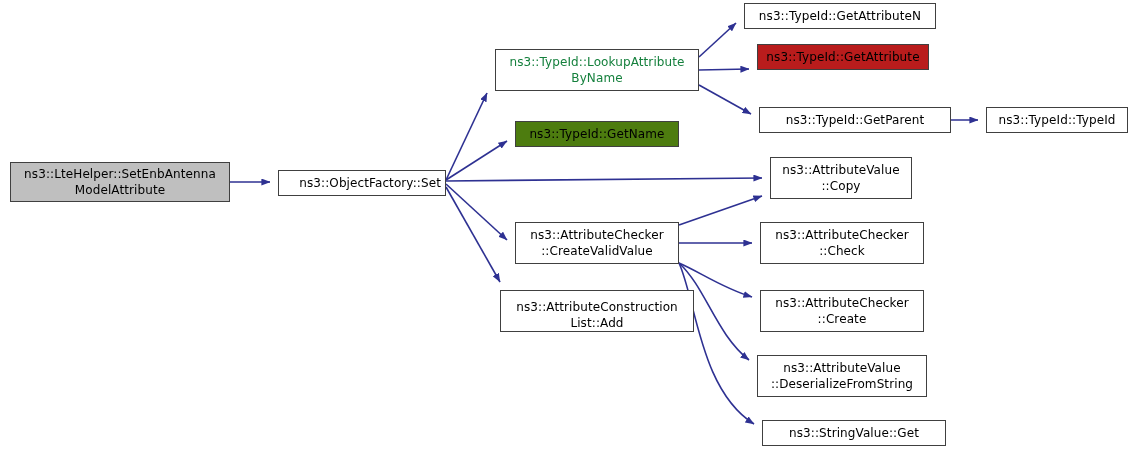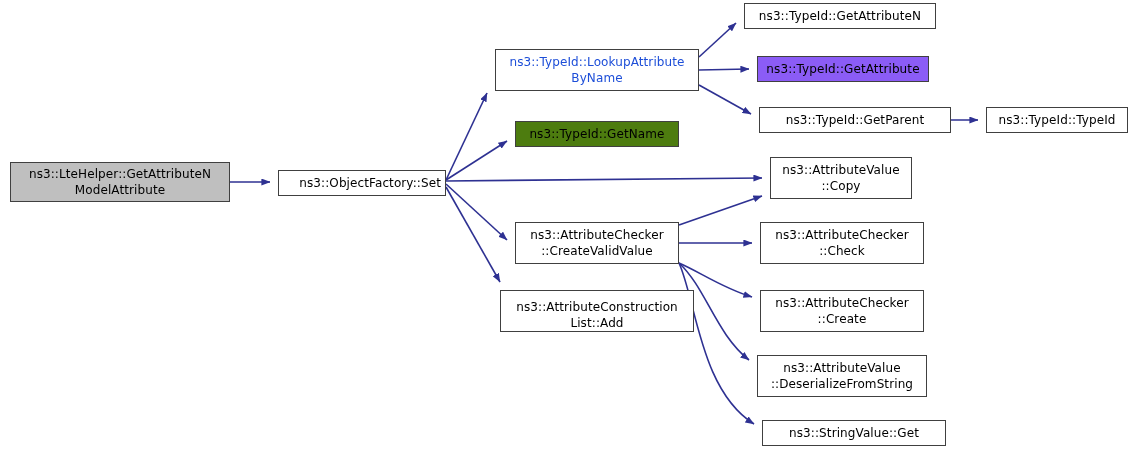--- a/index.html
+++ b/index.html
@@ -72,32 +72,32 @@
         <path d="M923,120 L978,120" stroke="#2e3192" marker-end="url(#arrowhead)"></path>
         <path d="M679,225 L762,196" stroke="#2e3192" marker-end="url(#arrowhead)"></path>
         <path d="M679,243 L752,243" stroke="#2e3192" marker-end="url(#arrowhead)"></path>
         <path d="M679,263 C700,272 722,288 752,297" stroke="#2e3192" marker-end="url(#arrowhead)"></path>
         <path d="M679,263 C706,288 716,334 749,360" stroke="#2e3192" marker-end="url(#arrowhead)"></path>
         <path d="M679,263 C696,300 700,390 754,424" stroke="#2e3192" marker-end="url(#arrowhead)"></path>
       </g>
   </svg>
 
   <div id="node-layer">
-      <div class="node root" style="left: 10px; top: 162px; width: 220px; height: 40px; background: rgb(191, 191, 191); border-color: rgb(64, 64, 64); color: rgb(0, 0, 0);"><span class="node-label">ns3::LteHelper::GetAttributeN
+      <div class="node root" style="left: 10px; top: 162px; width: 220px; height: 40px; background: rgb(191, 191, 191); border-color: rgb(64, 64, 64); color: rgb(0, 0, 0);"><span class="node-label">ns3::LteHelper::SetEnbAntenna
 ModelAttribute</span></div>
       <div class="node" style="left: 278px; top: 170px; width: 168px; height: 26px; background: rgb(255, 255, 255); border-color: rgb(64, 64, 64); color: rgb(0, 0, 0); justify-content: flex-end;"><span class="node-label">ns3::ObjectFactory::Set</span></div>
-      <div class="node" style="left: 495px; top: 49px; width: 204px; height: 42px; background: rgb(255, 255, 255); border-color: rgb(64, 64, 64); color: #1d4ed8;"><span class="node-label">ns3::TypeId::LookupAttribute
+      <div class="node" style="left: 495px; top: 49px; width: 204px; height: 42px; background: rgb(255, 255, 255); border-color: rgb(64, 64, 64); color: #15803d;"><span class="node-label">ns3::TypeId::LookupAttribute
 ByName</span></div>
       <div class="node" style="left: 515px; top: 121px; width: 164px; height: 26px; background: #4d7c0f; border-color: rgb(64, 64, 64); color: rgb(0, 0, 0);"><span class="node-label">ns3::TypeId::GetName</span></div>
       <div class="node" style="left: 515px; top: 222px; width: 164px; height: 42px; background: rgb(255, 255, 255); border-color: rgb(64, 64, 64); color: rgb(0, 0, 0);"><span class="node-label">ns3::AttributeChecker
 ::CreateValidValue</span></div>
       <div class="node" style="left: 500px; top: 290px; width: 194px; height: 42px; background: rgb(255, 255, 255); border-color: rgb(64, 64, 64); color: rgb(0, 0, 0); align-items: flex-end;"><span class="node-label">ns3::AttributeConstruction
 List::Add</span></div>
       <div class="node" style="left: 744px; top: 3px; width: 192px; height: 26px; background: rgb(255, 255, 255); border-color: rgb(64, 64, 64); color: rgb(0, 0, 0);"><span class="node-label">ns3::TypeId::GetAttributeN</span></div>
-      <div class="node" style="left: 757px; top: 56px; width: 172px; height: 26px; background: #8b5cf6; border-color: rgb(64, 64, 64); color: rgb(0, 0, 0);"><span class="node-label">ns3::TypeId::GetAttribute</span></div>
+      <div class="node" style="left: 757px; top: 44px; width: 172px; height: 26px; background: #b91c1c; border-color: rgb(64, 64, 64); color: rgb(0, 0, 0);"><span class="node-label">ns3::TypeId::GetAttribute</span></div>
       <div class="node" style="left: 759px; top: 107px; width: 192px; height: 26px; background: rgb(255, 255, 255); border-color: rgb(64, 64, 64); color: rgb(0, 0, 0); text-align: center;"><span class="node-label">ns3::TypeId::GetParent</span></div>
       <div class="node" style="left: 986px; top: 107px; width: 142px; height: 26px; background: rgb(255, 255, 255); border-color: rgb(64, 64, 64); color: #000000;"><span class="node-label">ns3::TypeId::TypeId</span></div>
       <div class="node" style="left: 770px; top: 157px; width: 142px; height: 42px; background: rgb(255, 255, 255); border-color: rgb(64, 64, 64); color: rgb(0, 0, 0);"><span class="node-label">ns3::AttributeValue
 ::Copy</span></div>
       <div class="node" style="left: 760px; top: 222px; width: 164px; height: 42px; background: rgb(255, 255, 255); border-color: rgb(64, 64, 64); color: rgb(0, 0, 0);"><span class="node-label">ns3::AttributeChecker
 ::Check</span></div>
       <div class="node" style="left: 760px; top: 290px; width: 164px; height: 42px; background: rgb(255, 255, 255); border-color: rgb(64, 64, 64); color: rgb(0, 0, 0);"><span class="node-label">ns3::AttributeChecker
 ::Create</span></div>
       <div class="node" style="left: 757px; top: 355px; width: 170px; height: 42px; background: rgb(255, 255, 255); border-color: rgb(64, 64, 64); color: rgb(0, 0, 0);"><span class="node-label">ns3::AttributeValue
 ::DeserializeFromString</span></div>

